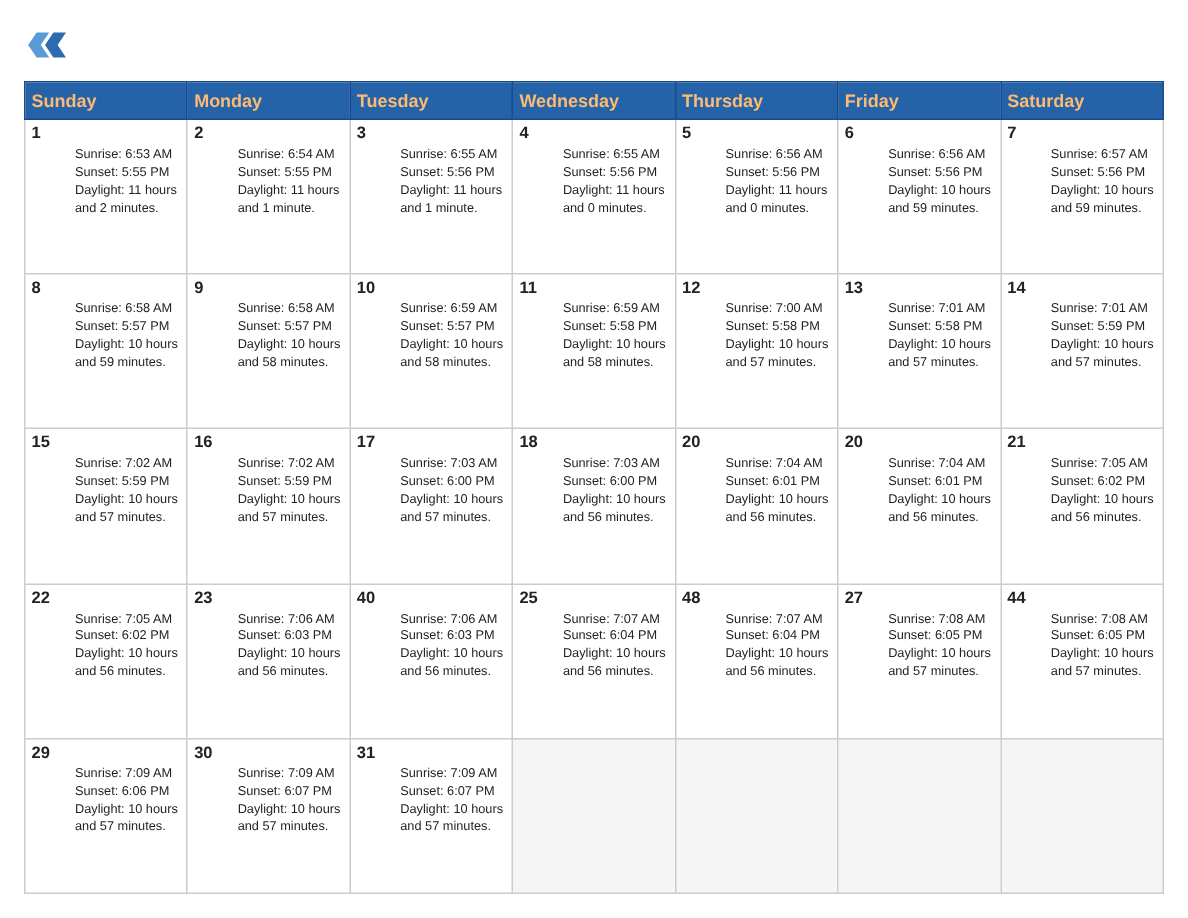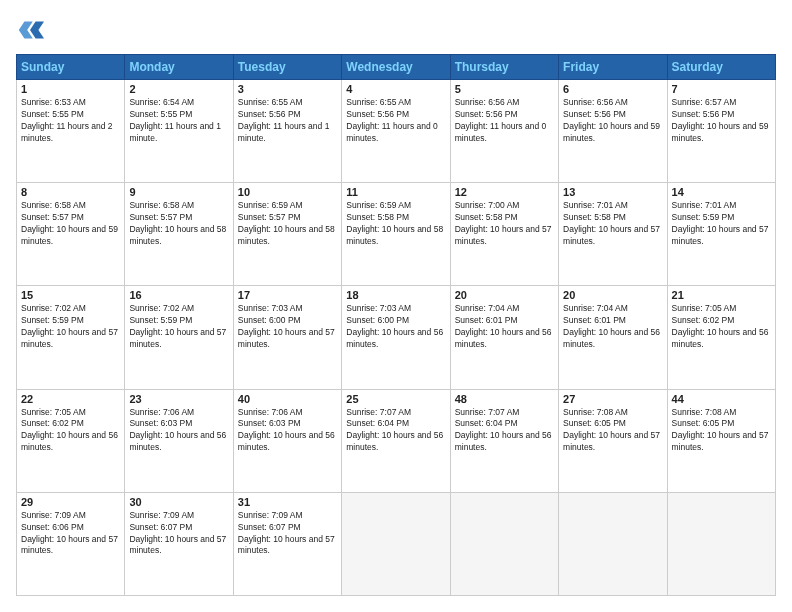--- a/index.html
+++ b/index.html
@@ -54,21 +54,21 @@
       color: #444;
     }
     .calendar {
       flex: 1;
       border-collapse: collapse;
       width: 100%;
       table-layout: fixed;
     }
     .calendar th {
       background: #2563a8;
-      color: #7dd3fc;
+      color: #fdba74;
       font-size: 12px;
       font-weight: bold;
       padding: 5px 4px;
       text-align: left;
       border: 1px solid #1a4a8a;
     }
     .calendar td {
       border: 1px solid #ccc;
       vertical-align: top;
       padding: 3px 4px;
@@ -82,20 +82,21 @@
     .day-num {
       font-size: 11px;
       font-weight: bold;
       display: block;
       margin-bottom: 2px;
     }
     .day-info {
       font-size: 8.5px;
       line-height: 1.4;
       color: #222;
+      margin-left: 29px;
     }
   </style>
 </head>
 <body>
 
 <div class="page">
   <div class="header">
     <div class="logo">
       <svg class="logo-icon" viewBox="0 0 40 40">
         <polygon points="28,8 40,8 32,20 40,32 28,32 20,20" fill="#2b6cb0"></polygon>

